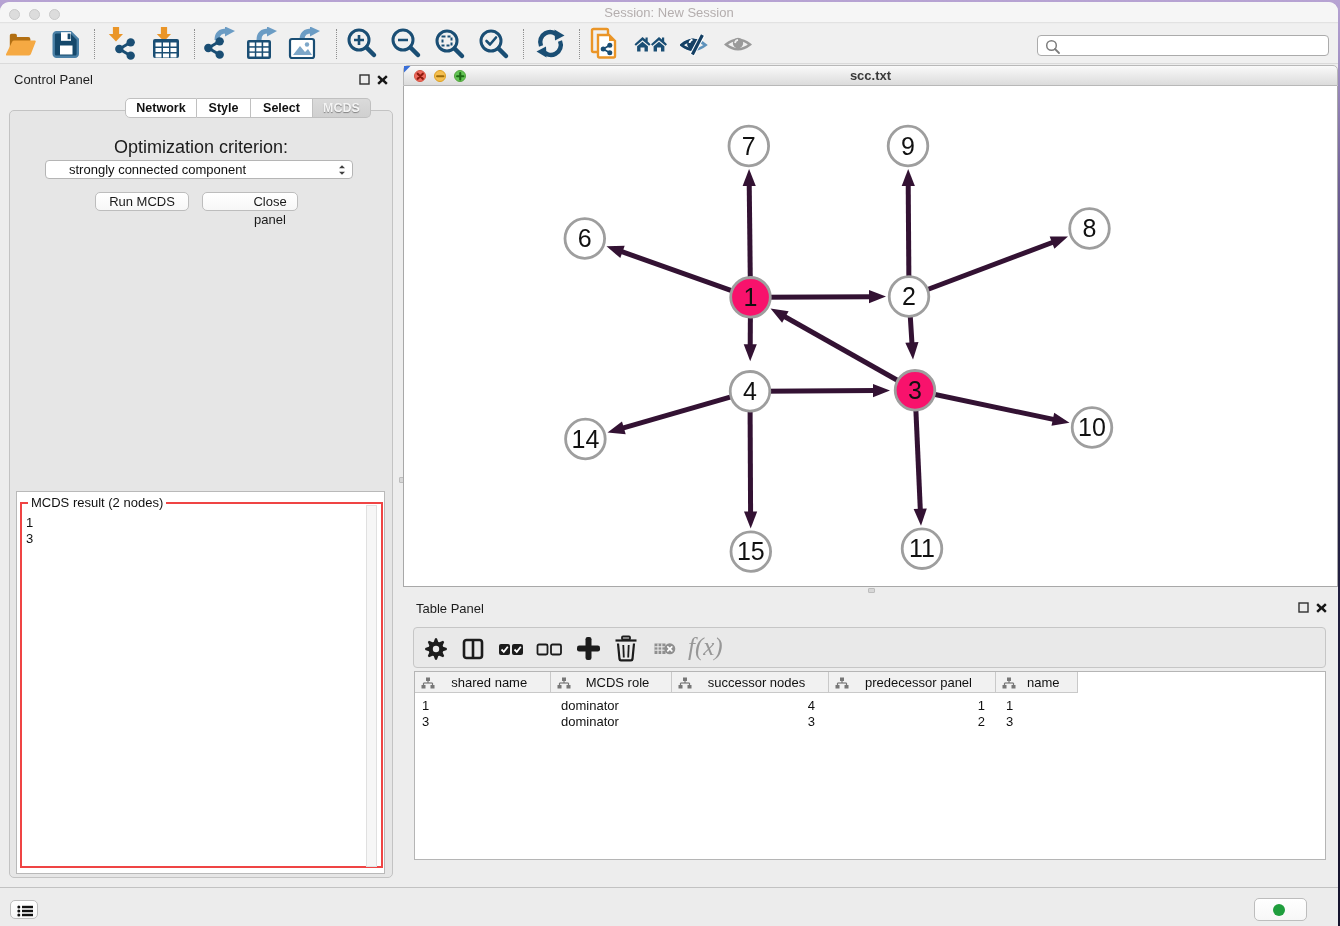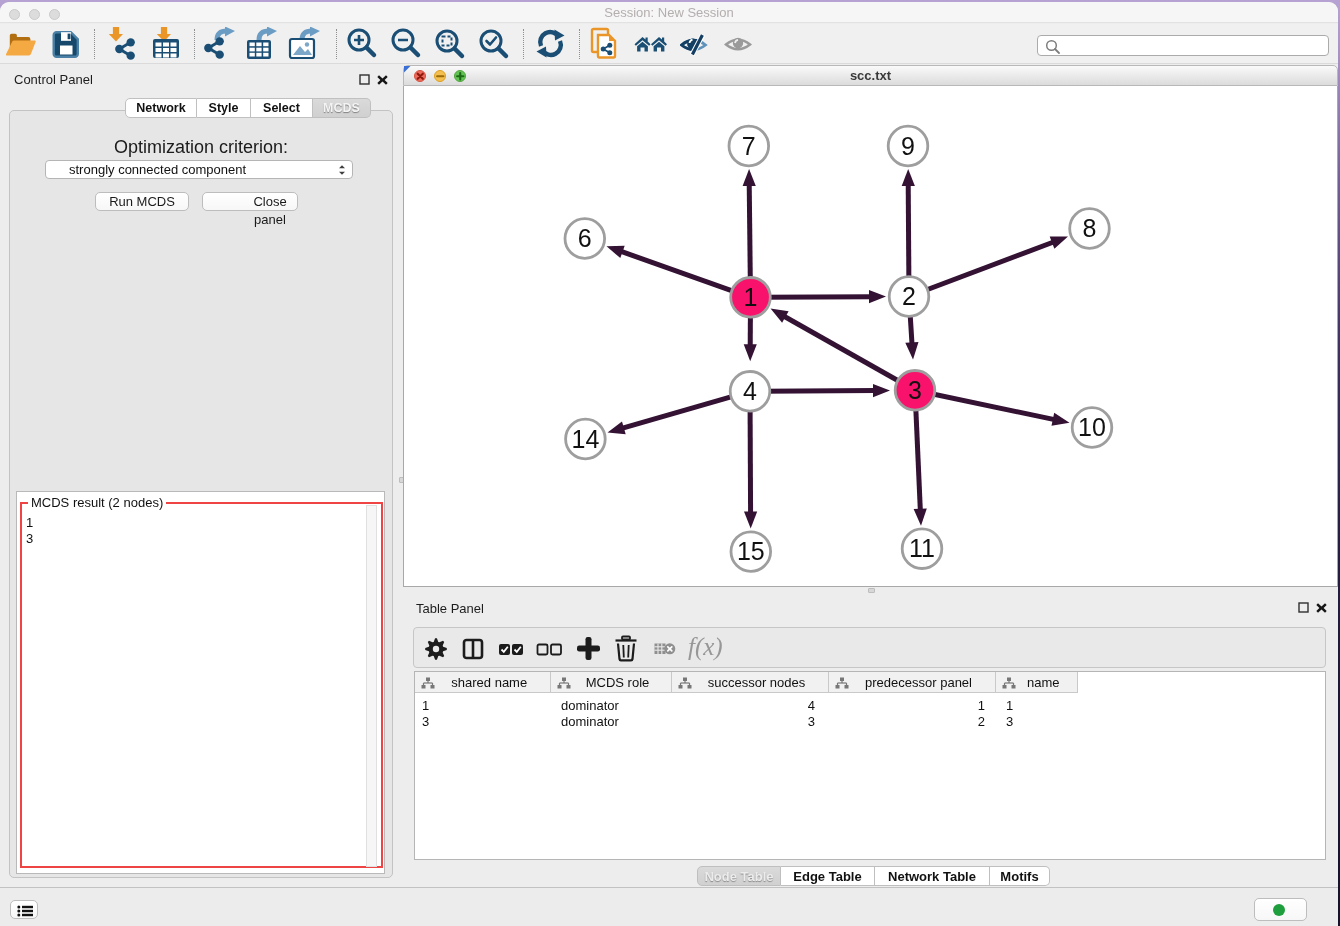--- a/index.html
+++ b/index.html
@@ -433,26 +433,20 @@
 <div class="td-text" style="left:320px; top:26px; width:80px; text-align:right;">4</div>
 <div class="td-text" style="left:490px; top:26px; width:80px; text-align:right;">1</div>
 <div class="td-text" style="left:591px; top:26px;">1</div>
 <div class="td-text" style="left:7px; top:42px;">3</div>
 <div class="td-text" style="left:146px; top:42px;">dominator</div>
 <div class="td-text" style="left:320px; top:42px; width:80px; text-align:right;">3</div>
 <div class="td-text" style="left:490px; top:42px; width:80px; text-align:right;">2</div>
 <div class="td-text" style="left:591px; top:42px;">3</div>
 </div>
 
-  <div class="tabbar" style="left:697px; top:864px;">
-    <div class="btab first sel" style="width:84px;">Node Table</div>
-    <div class="btab" style="width:94px;">Edge Table</div>
-    <div class="btab" style="width:115px;">Network Table</div>
-    <div class="btab last" style="width:60px;">Motifs</div>
-  </div>
 
   <div class="statusbar">
     <div class="btn" style="left:10px; top:12px; width:28px; height:19px;">
         <svg class="abs" style="left:6px; top:3.5px;" width="16" height="12" viewBox="0 0 16 12">
           <circle cx="1.8" cy="2" r="1.5" fill="#111"></circle>
           <rect x="5" y="0.8" width="11" height="2.4" fill="#111"></rect>
           <circle cx="1.8" cy="6" r="1.5" fill="#111"></circle>
           <rect x="5" y="4.8" width="11" height="2.4" fill="#111"></rect>
           <circle cx="1.8" cy="10" r="1.5" fill="#111"></circle>
           <rect x="5" y="8.8" width="11" height="2.4" fill="#111"></rect>

